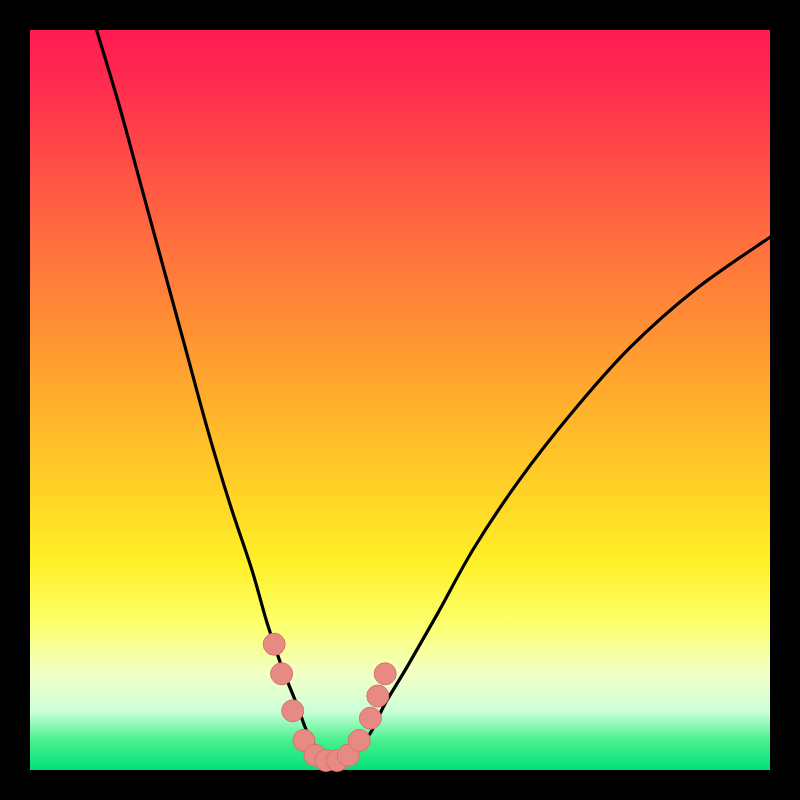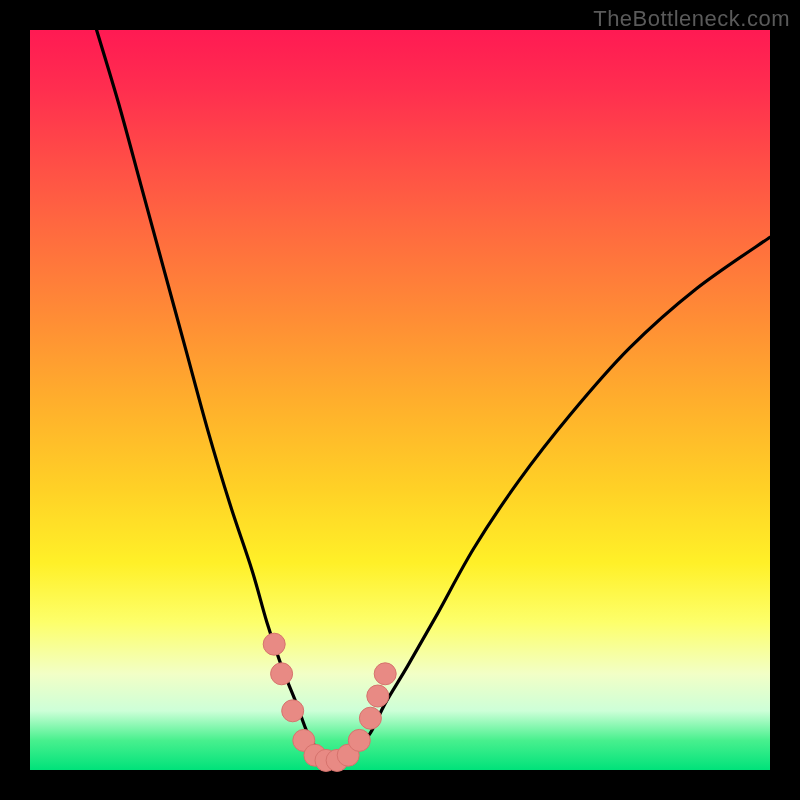--- a/index.html
+++ b/index.html
@@ -79,14 +79,13 @@
         <circle cx="296.00" cy="730.38" r="11" fill="#e88a84" stroke="#d6736d" stroke-width="1"></circle>
         <circle cx="307.10" cy="730.38" r="11" fill="#e88a84" stroke="#d6736d" stroke-width="1"></circle>
         <circle cx="318.20" cy="725.20" r="11" fill="#e88a84" stroke="#d6736d" stroke-width="1"></circle>
         <circle cx="329.30" cy="710.40" r="11" fill="#e88a84" stroke="#d6736d" stroke-width="1"></circle>
         <circle cx="340.40" cy="688.20" r="11" fill="#e88a84" stroke="#d6736d" stroke-width="1"></circle>
         <circle cx="347.80" cy="666.00" r="11" fill="#e88a84" stroke="#d6736d" stroke-width="1"></circle>
         <circle cx="355.20" cy="643.80" r="11" fill="#e88a84" stroke="#d6736d" stroke-width="1"></circle>
       </g>
   </svg>
 
-  <div class="watermark">TheBottleneck.com</div>
 </div>
 
 </body></html>

